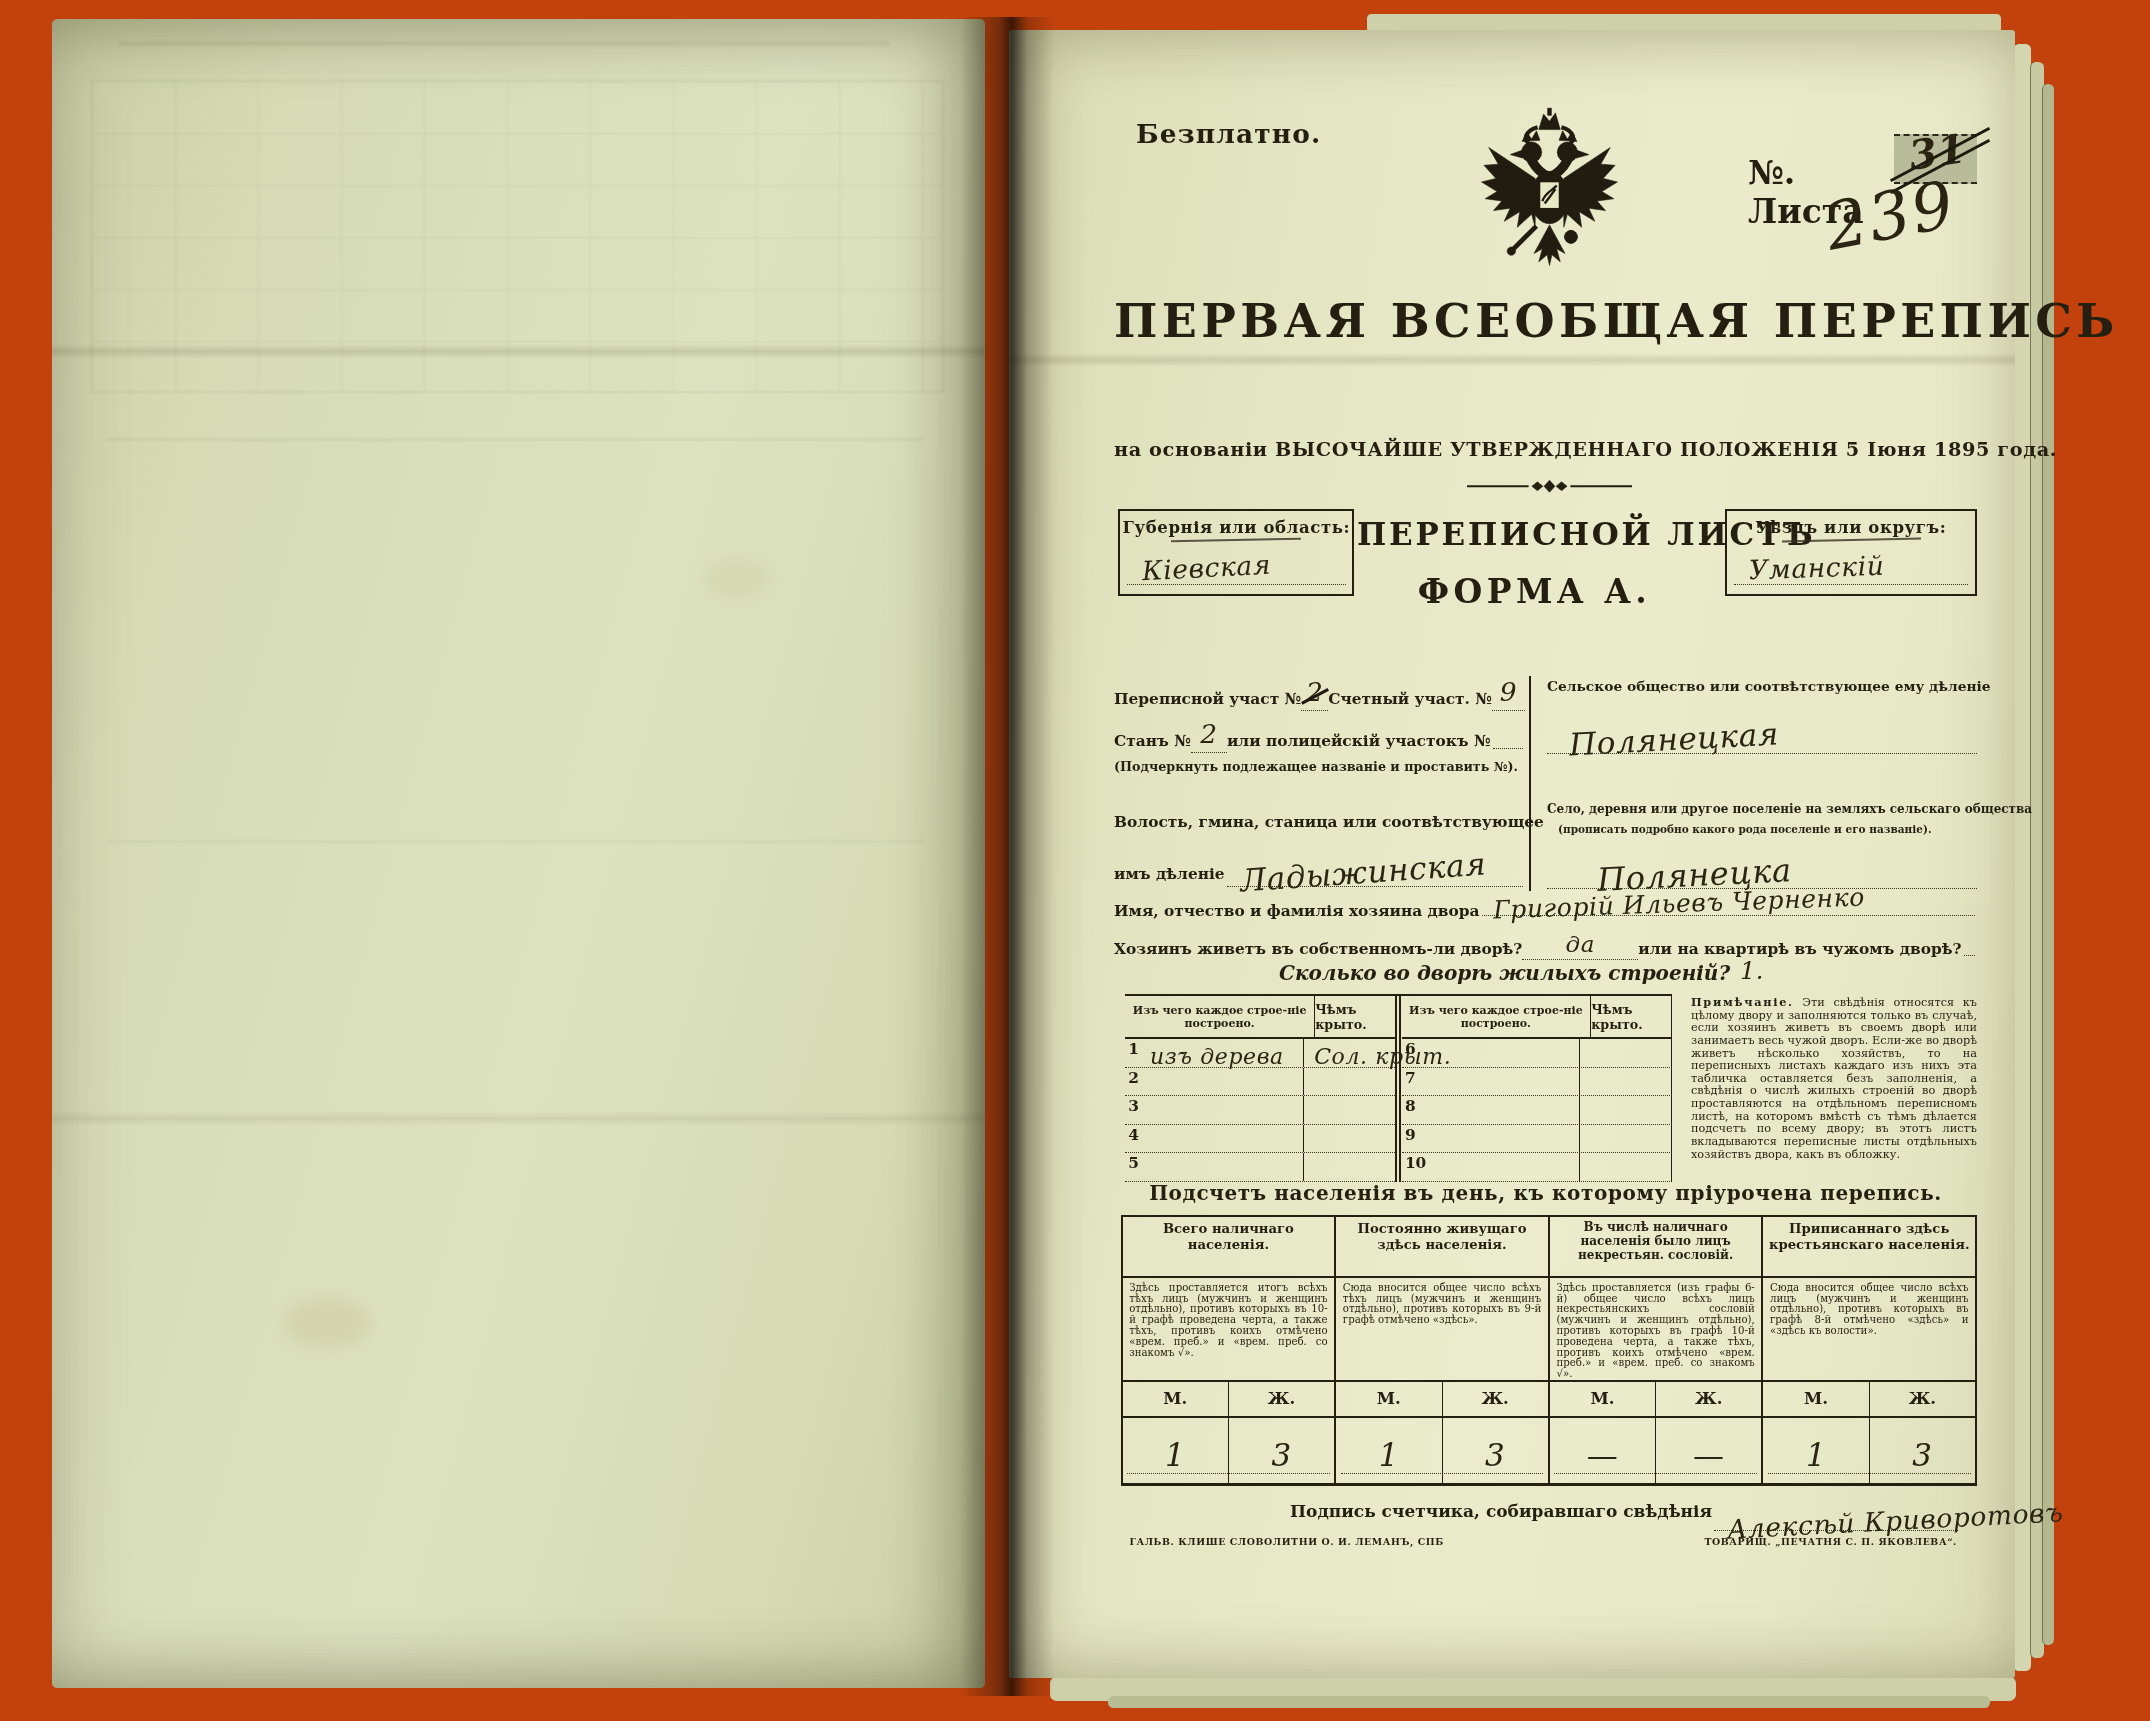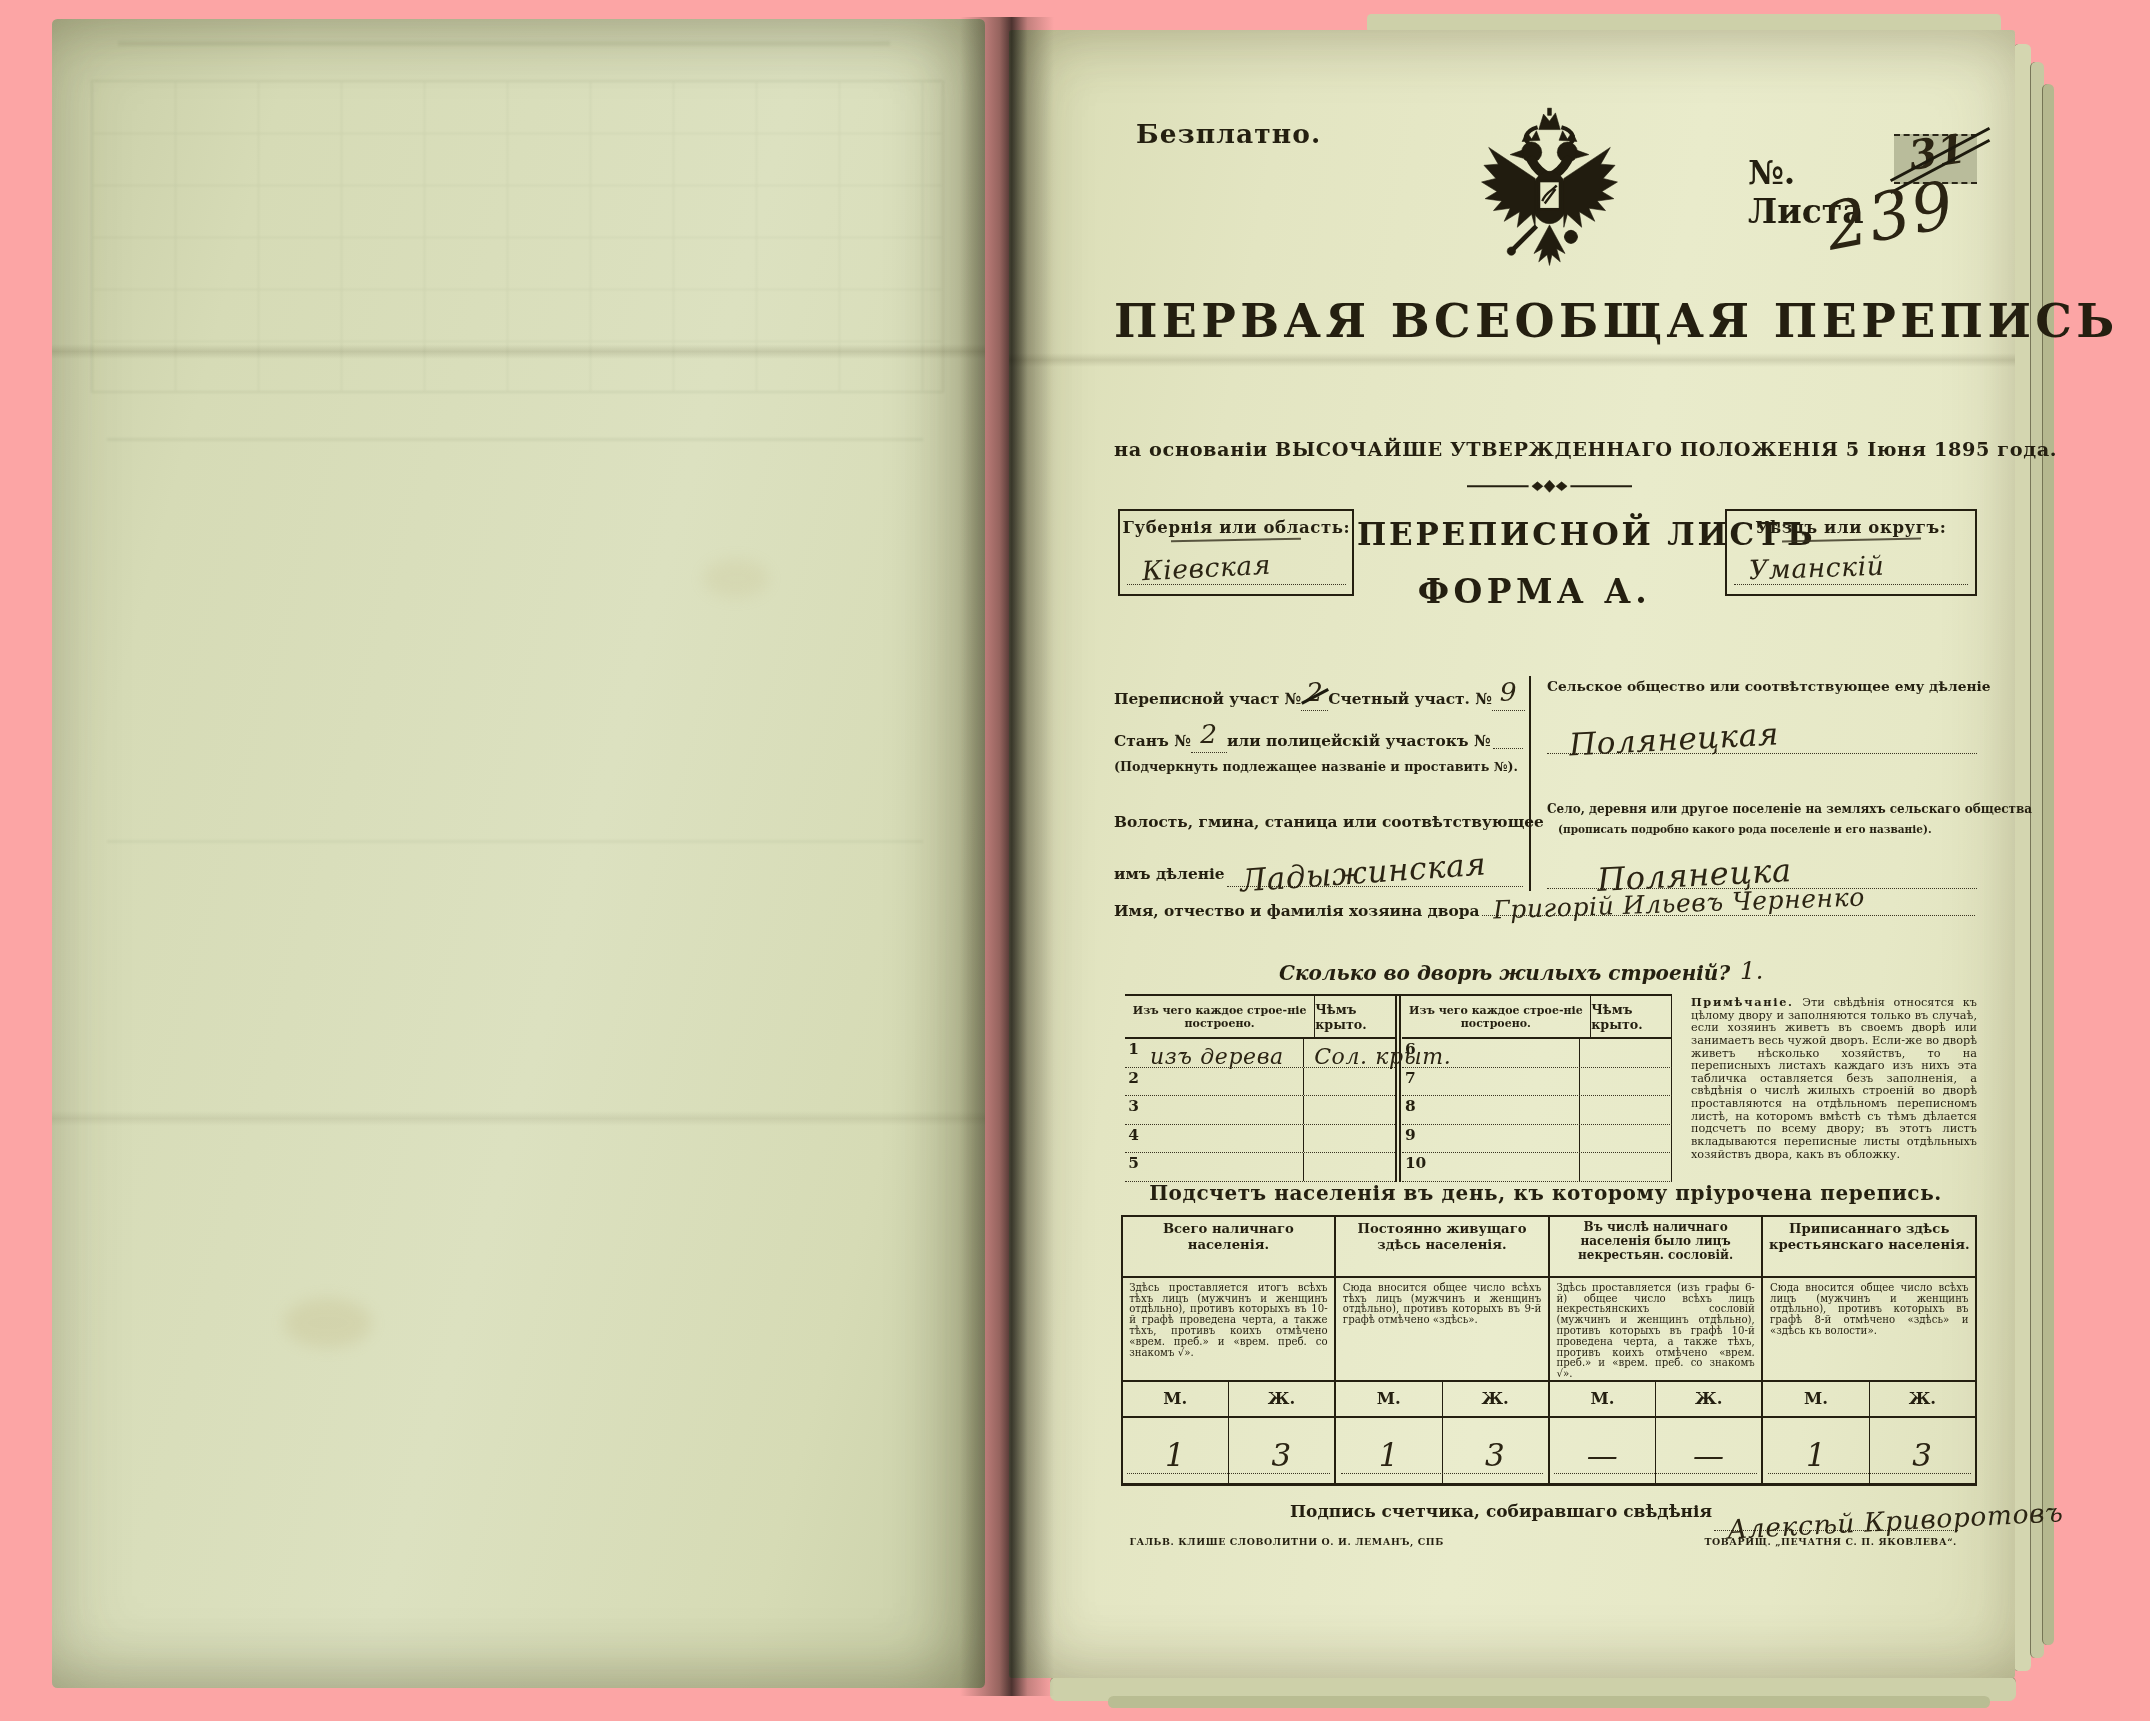--- a/index.html
+++ b/index.html
@@ -4,21 +4,21 @@
 <style>
   :root{
     --ink:#241f10;
     --ink-soft:#35301e;
     --hwink:#2b2413;
     --dot:#3a3422;
     --paperL:#d9deba;
     --paperR:#e6e8c6;
   }
   html,body{margin:0;padding:0;background:#060503;}
-  .scene{position:relative;width:2151px;height:1722px;background:#fca5a5;overflow:hidden;
+  .scene{position:relative;width:2151px;height:1722px;background:#c2410c;overflow:hidden;
          font-family:"DejaVu Serif",serif;color:var(--ink);}
 
   
   .page-left{position:absolute;left:52px;top:19.3px;width:933px;height:1669px;border-radius:5.5px;
     background:linear-gradient(105deg,#c8cda6 0%,#d6dbb6 18%,#dce1c0 55%,#d6dbb5 82%,#c9cfa8 100%);
     box-shadow:inset 0 0 77px rgba(70,65,25,.28), inset -33px 0 66px rgba(50,45,15,.28), inset 16.5px 0 44px rgba(255,255,240,.12);}
   .ghost-table{position:absolute;left:39px;top:61px;width:849px;height:309px;opacity:.08;filter:blur(1.1px);
     border:2.2px solid #41502f;
     background:
       repeating-linear-gradient(90deg,transparent 0 82px,#41502f 82px 83px),
@@ -262,20 +262,28 @@
         <span class="hw" style="font-size:32px;position:absolute;left:50px;bottom:-5.5px;transform:rotate(-3deg);">Полянецка</span>
       </div>
 
       <div class="abs row" style="left:0;top:860px;right:0;">
         <span class="lab28">Имя, отчество и фамилія хозяина двора</span>
         <span class="dots" style="height:24px;position:relative;">
             <span class="hw" style="font-size:25px;position:absolute;left:11px;bottom:-3.3px;transform:rotate(-2deg);">Григорій Ильевъ Черненко</span>
           </span>
       </div>
 
+      <div class="abs row" style="left:0;top:898px;right:0;">
+        <span class="lab28">Хозяинъ живетъ въ собственномъ-ли дворѣ?</span>
+        <span class="blank" style="width:116px;position:relative;">
+          <span class="hw" style="font-size:23px;position:relative;top:-2.2px;">да</span>
+        </span>
+        <span class="lab28">или на квартирѣ въ чужомъ дворѣ?</span>
+        <span class="dots"></span>
+      </div>
 
       <div class="abs row" style="left:165px;top:931px;width:419px;">
         <span style="font-size:20px;font-weight:bold;font-style:italic;white-space:nowrap;">Сколько во дворѣ жилыхъ строеній?</span>
         <span class="dots" style="height:22px;position:relative;">
             <span class="hw" style="font-size:24px;position:absolute;left:7.7px;bottom:-2.2px;">1.</span>
           </span>
       </div>
 
       <div class="btable" style="left:11px;top:964px;">
         <div class="bhalf">

